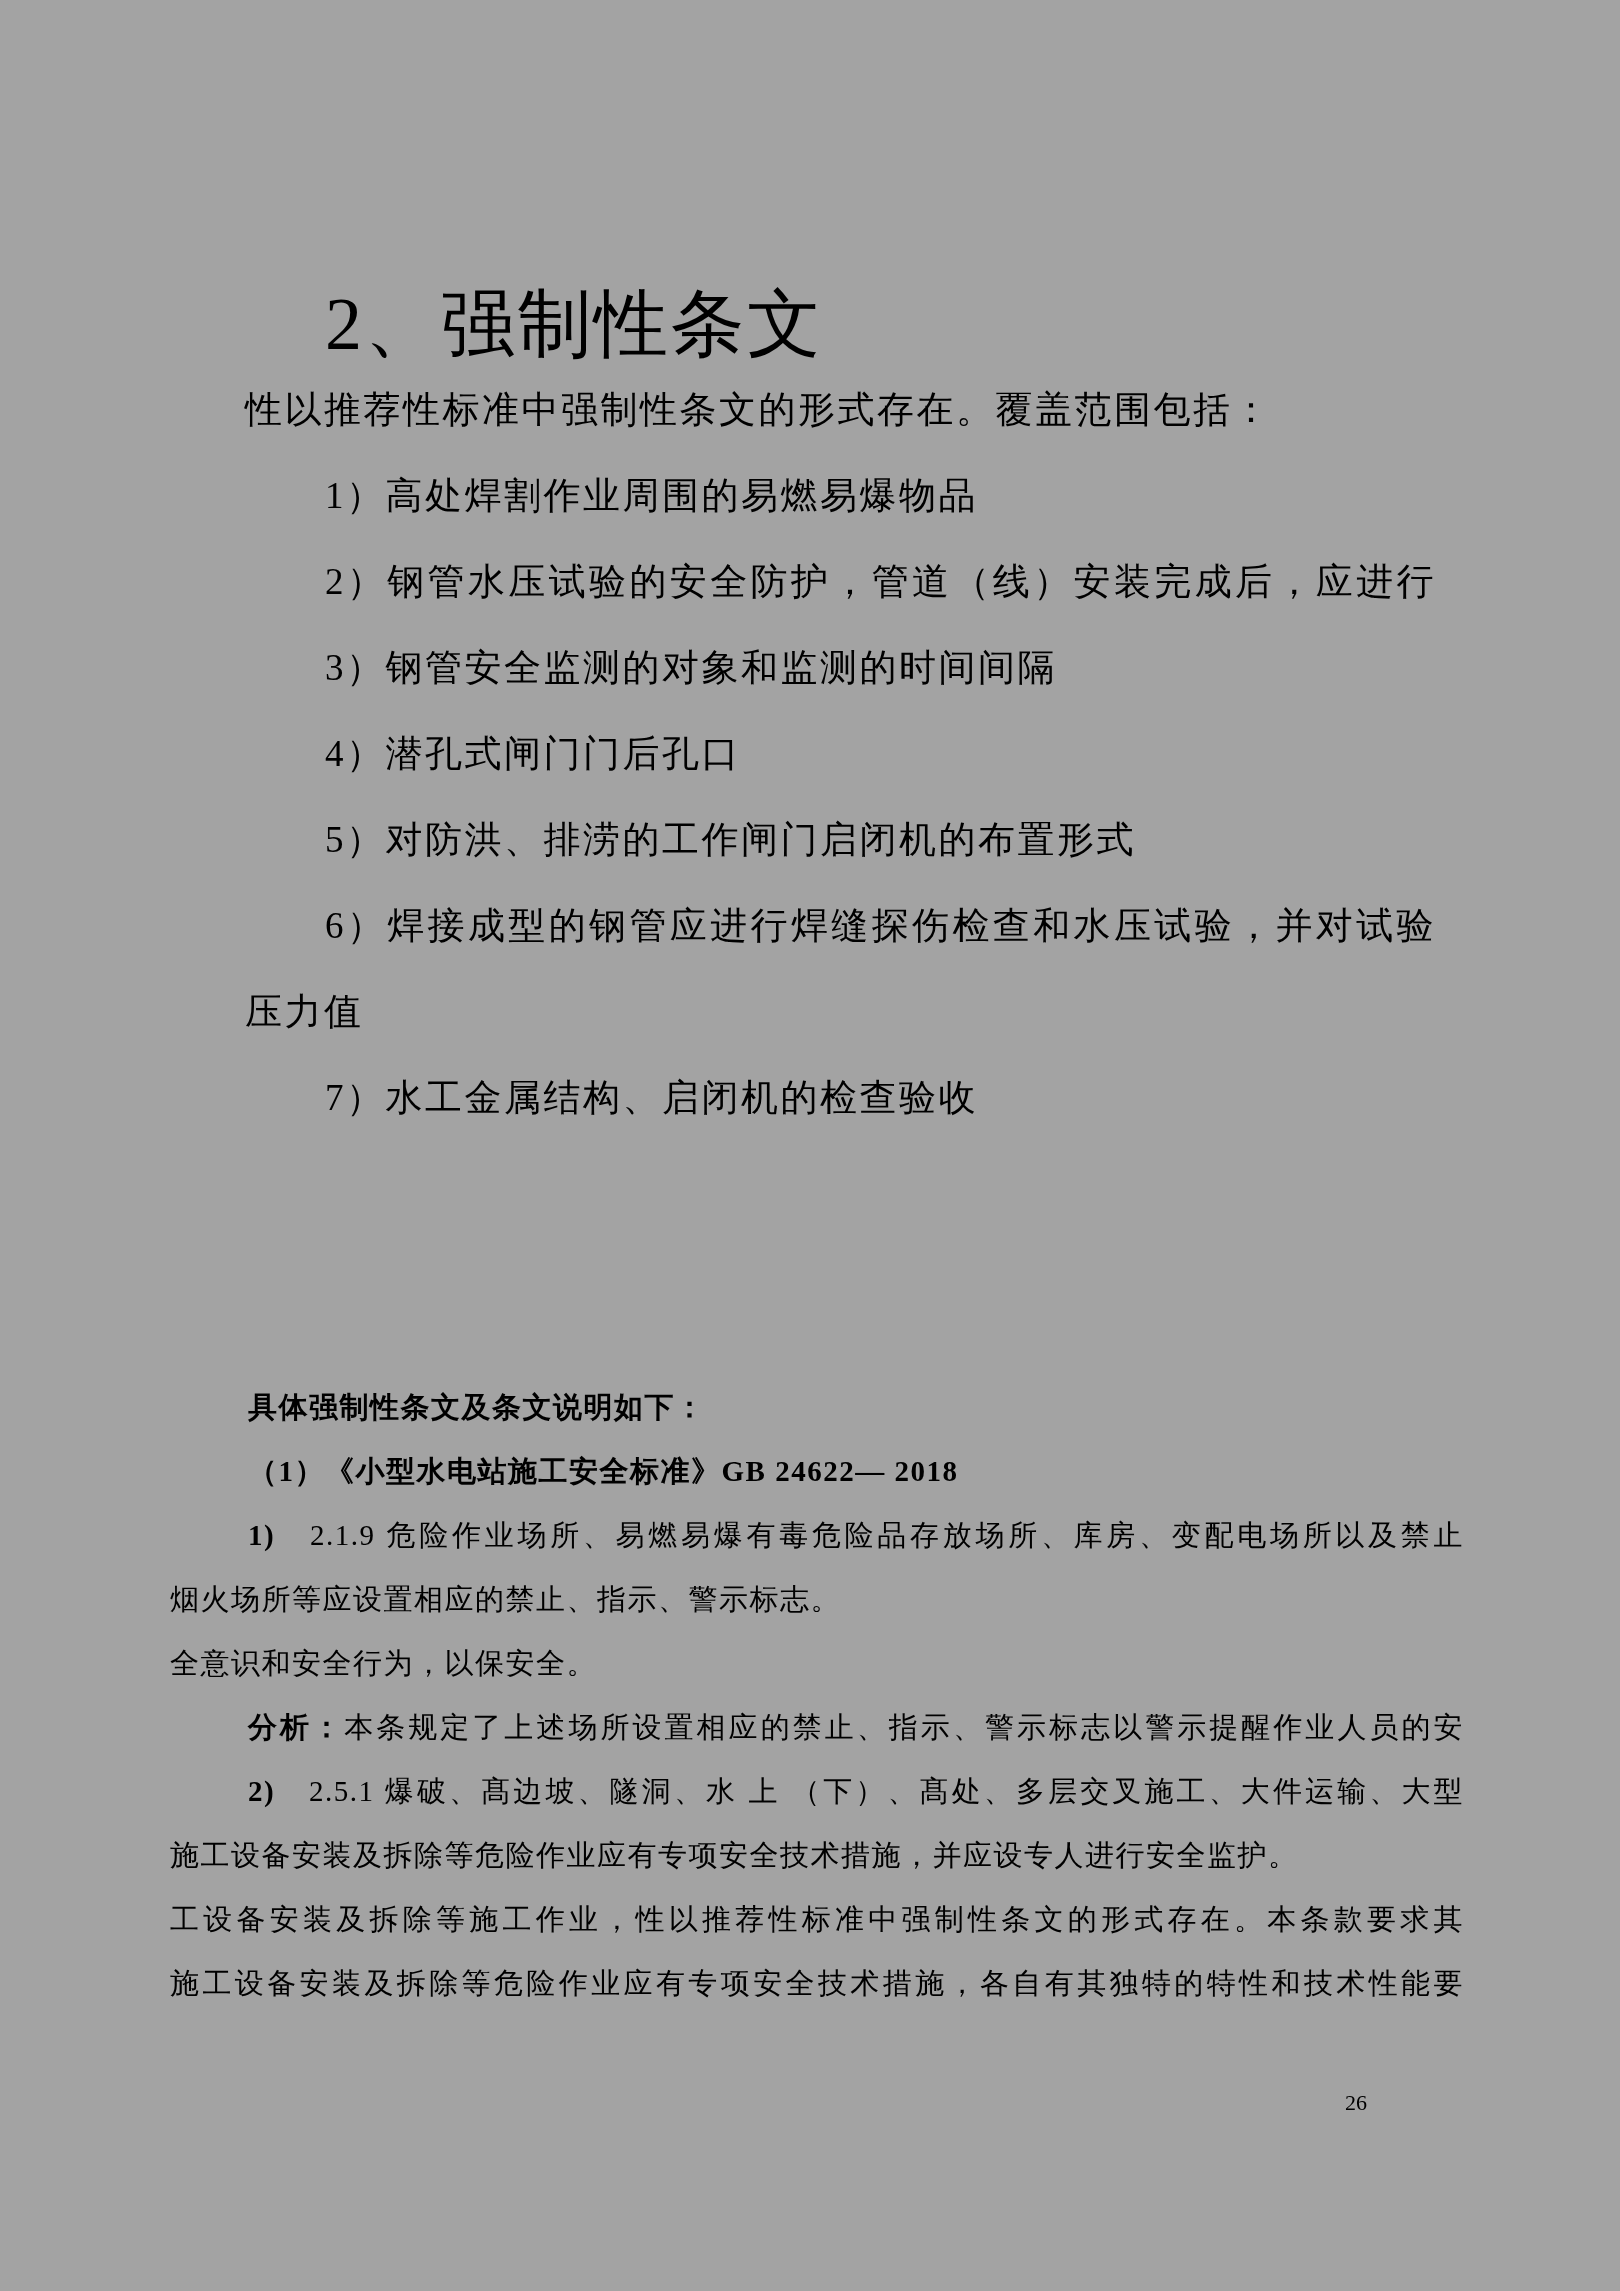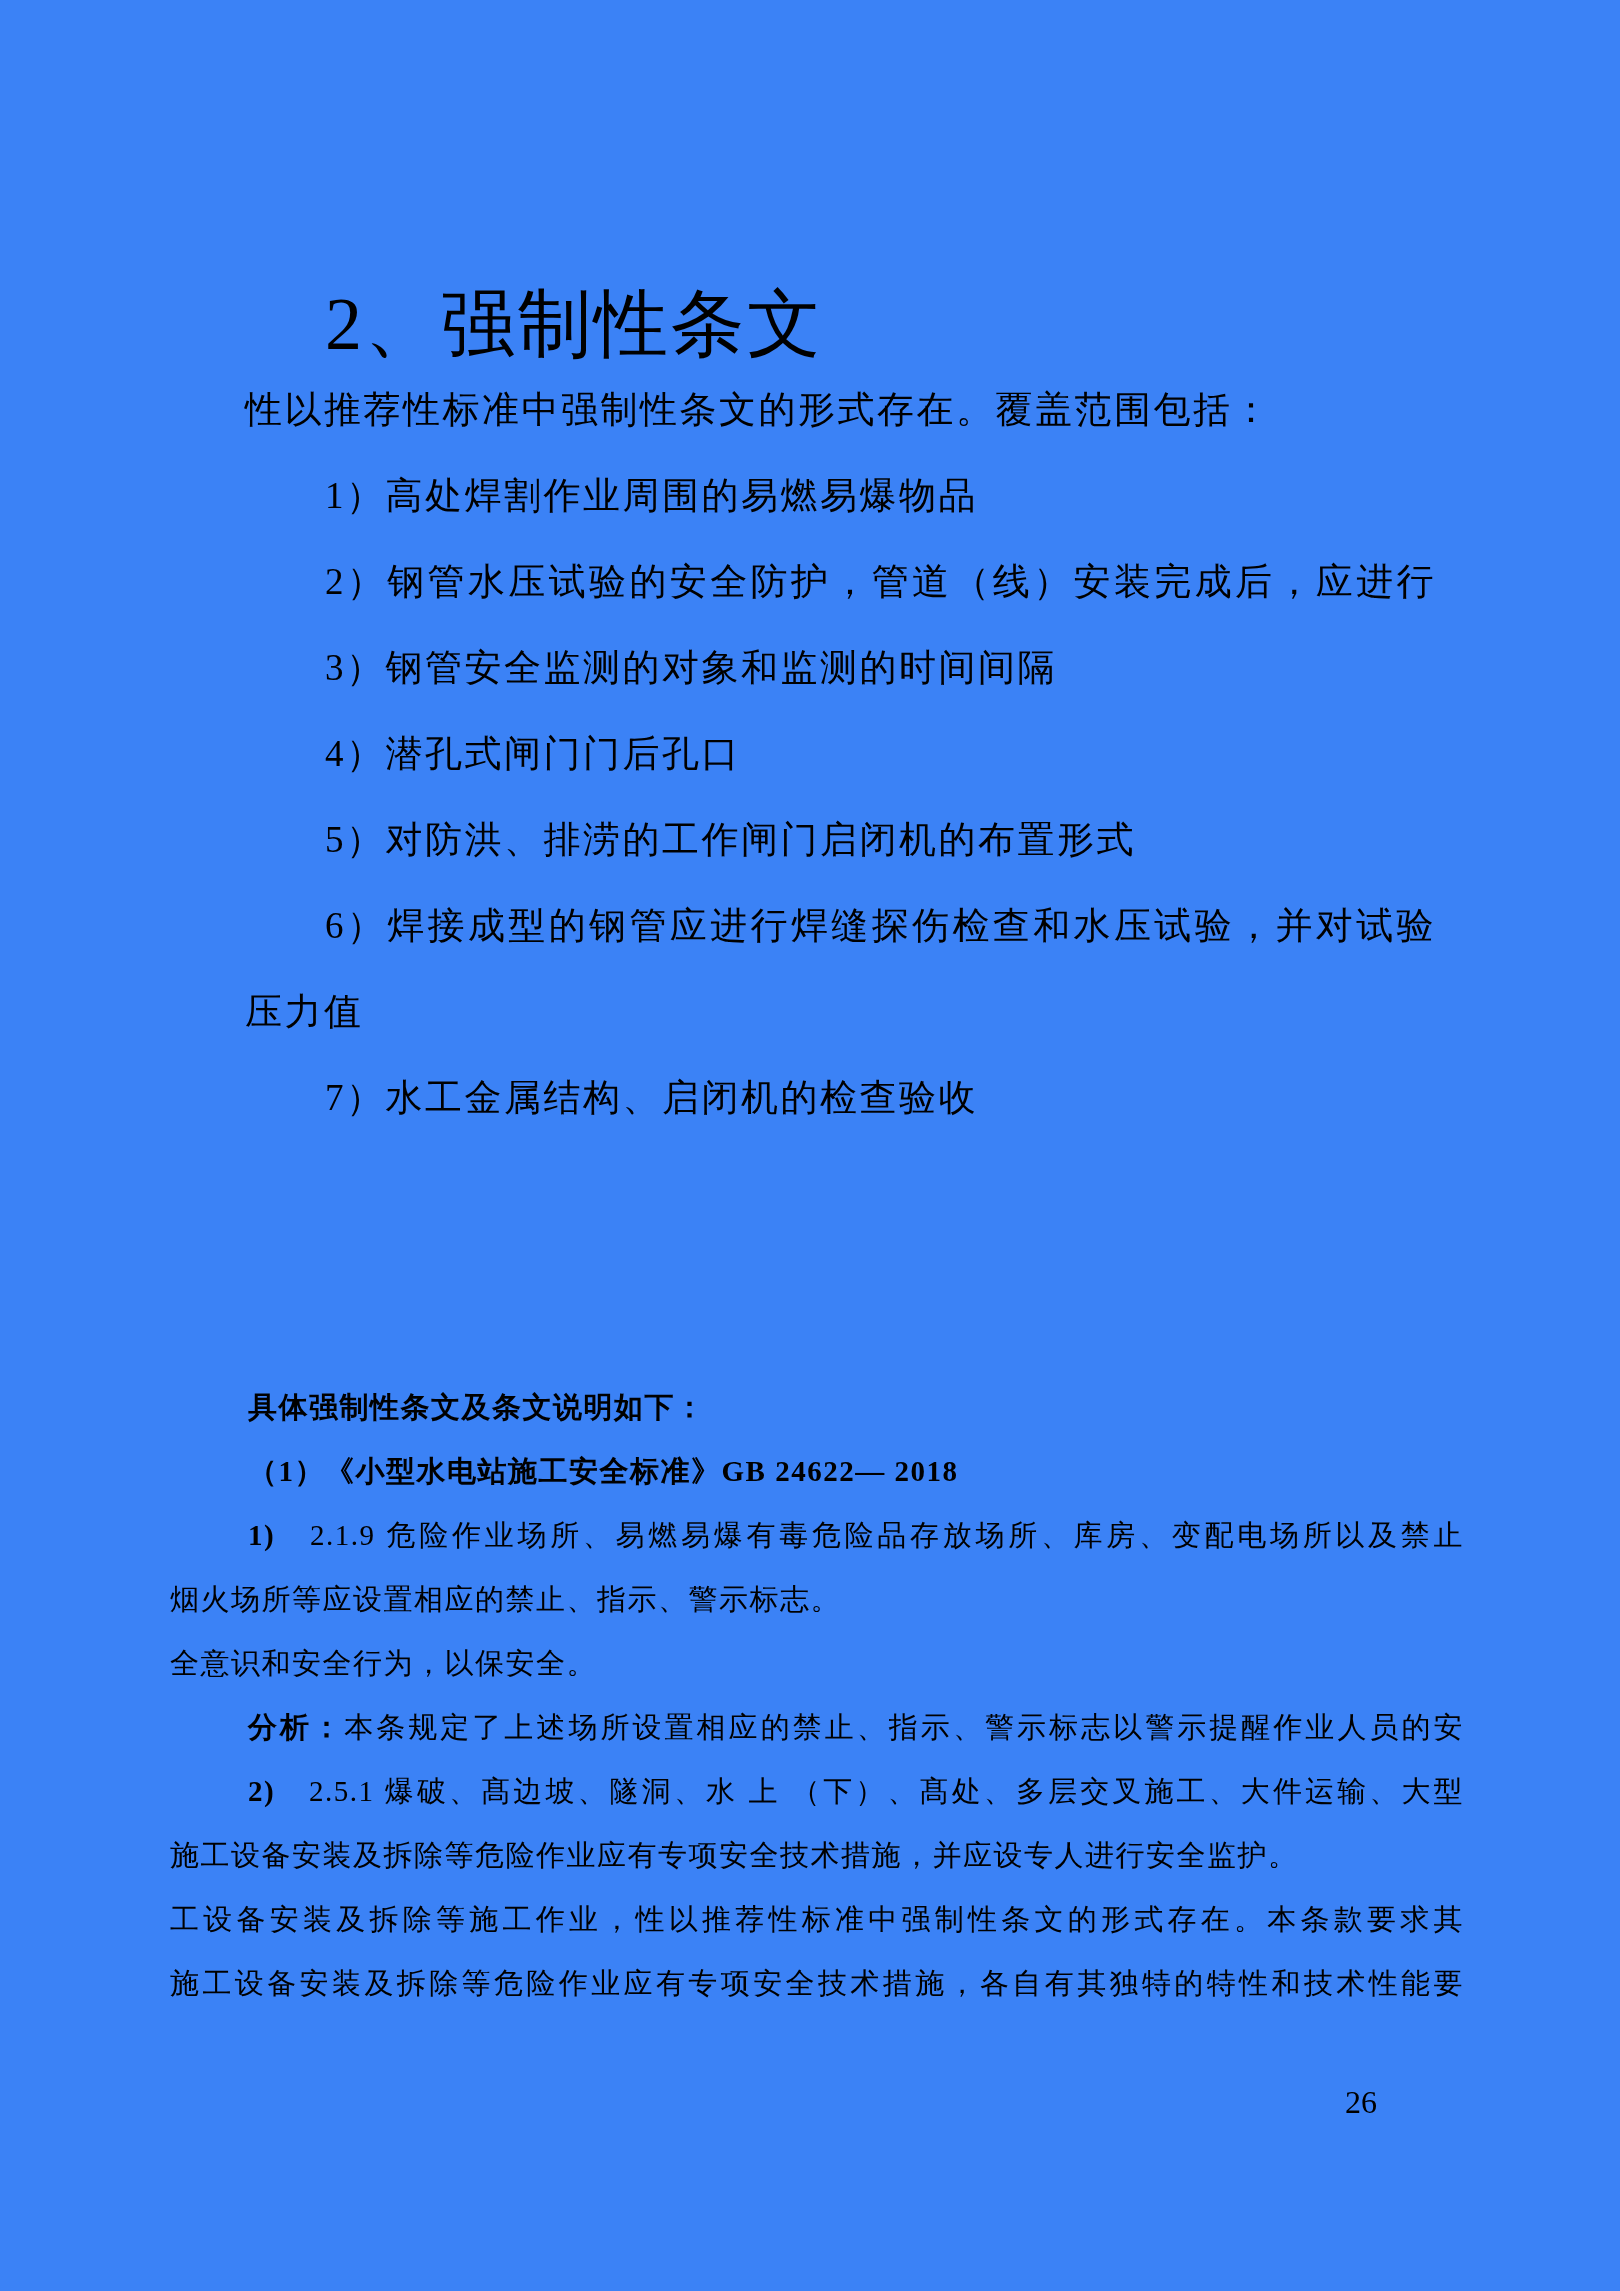--- a/index.html
+++ b/index.html
@@ -1,20 +1,20 @@
 <!DOCTYPE html>
 <html><head>
 <meta charset="utf-8">
 <style>
   * { margin:0; padding:0; box-sizing:border-box; }
   html,body { background:#ffffff; }
   .page {
     position:relative;
     width:1620px; height:2292px;
-    background:#3b82f6;
+    background:#a3a3a3;
     color:#000000;
     font-family:"Liberation Serif","DejaVu Serif",serif;
     overflow:hidden;
   }
   
   .sec-large {
     position:absolute; left:245px; top:281px; width:1191px;
     font-size:37px; letter-spacing:2.5px;
   }
   .sec-large .line { height:86px; line-height:86px; font-weight:normal; }
@@ -23,21 +23,21 @@
   .sec-small {
     position:absolute; left:170px; top:1375px; width:1294px;
     font-size:29px; letter-spacing:1.5px;
   }
   .sec-small .line { height:64px; line-height:64px; }
   .sec-small .indent { padding-left:78px; }
   .full { text-align:justify; text-align-last:justify; }
   b { font-weight:bold; }
   .page-num {
     position:absolute; left:1345px; top:2086px;
-    font-size:32px; line-height:33px;
+    font-size:22px; line-height:33px;
   }
 </style>
 </head>
 <body>
 
 <div class="page">
 
   <div class="sec-large">
     <h1 class="line indent">2、强制性条文</h1>
     <p class="line">性以推荐性标准中强制性条文的形式存在。覆盖范围包括：</p>

